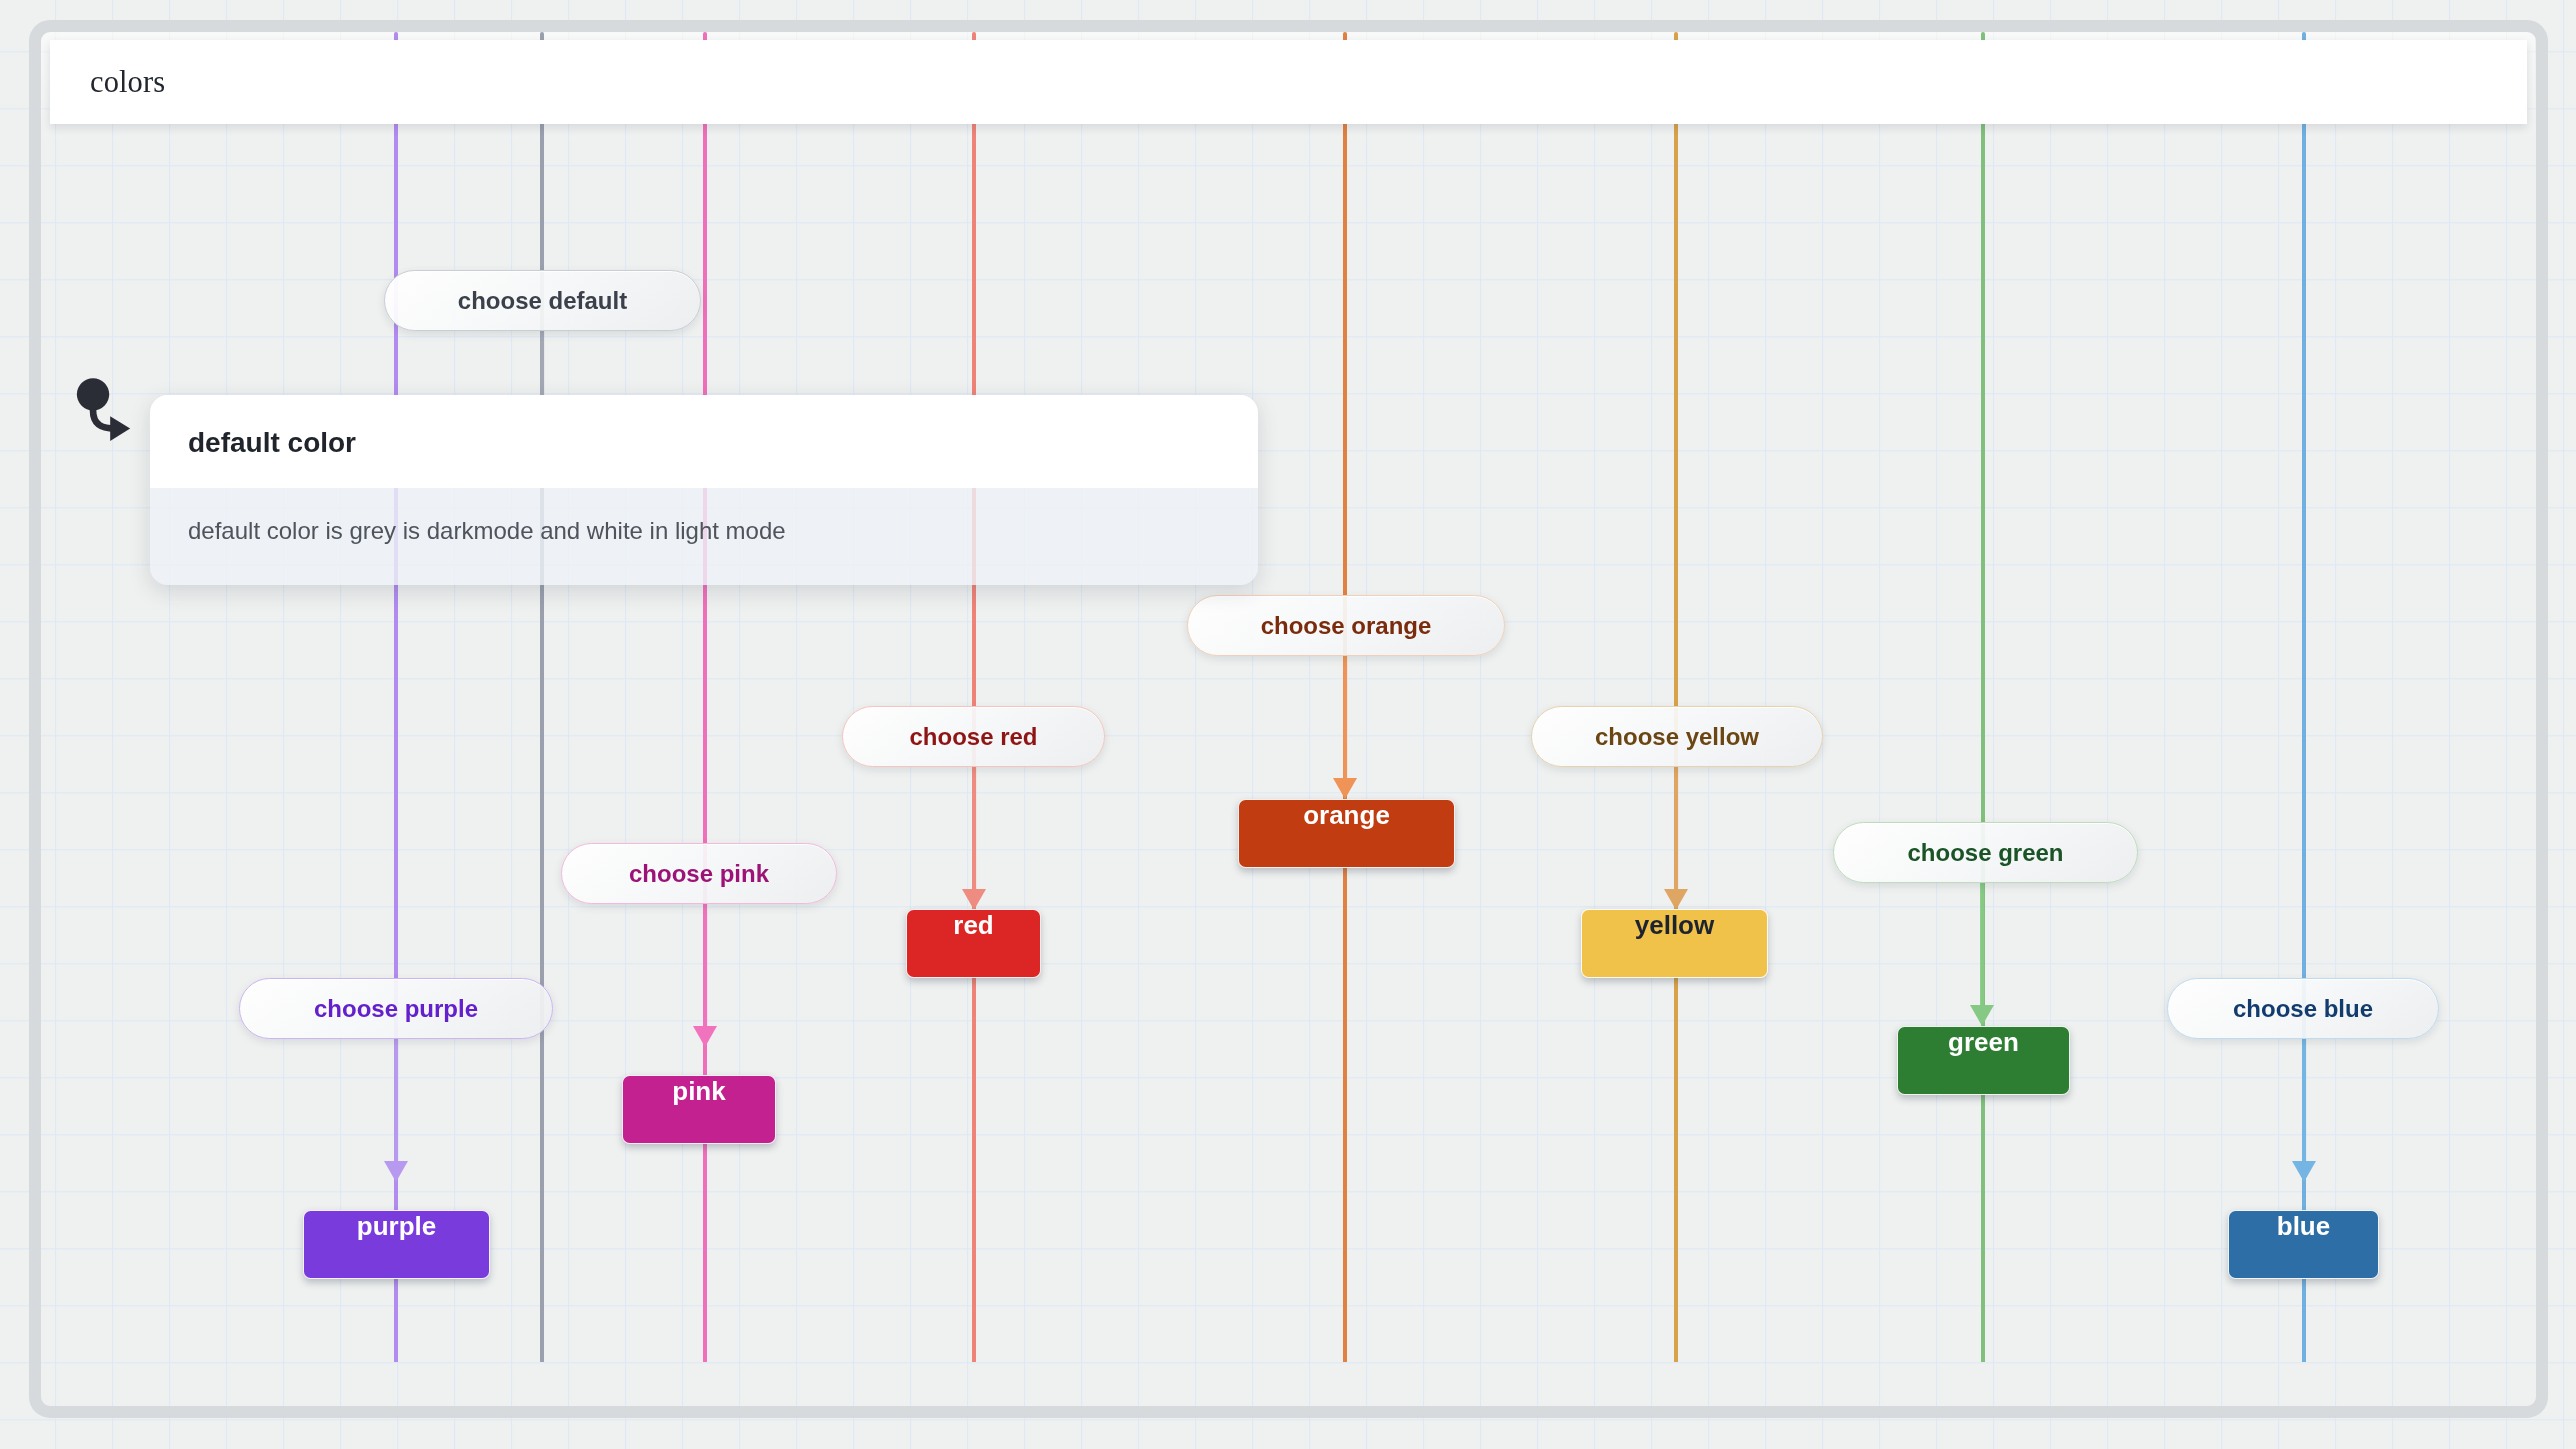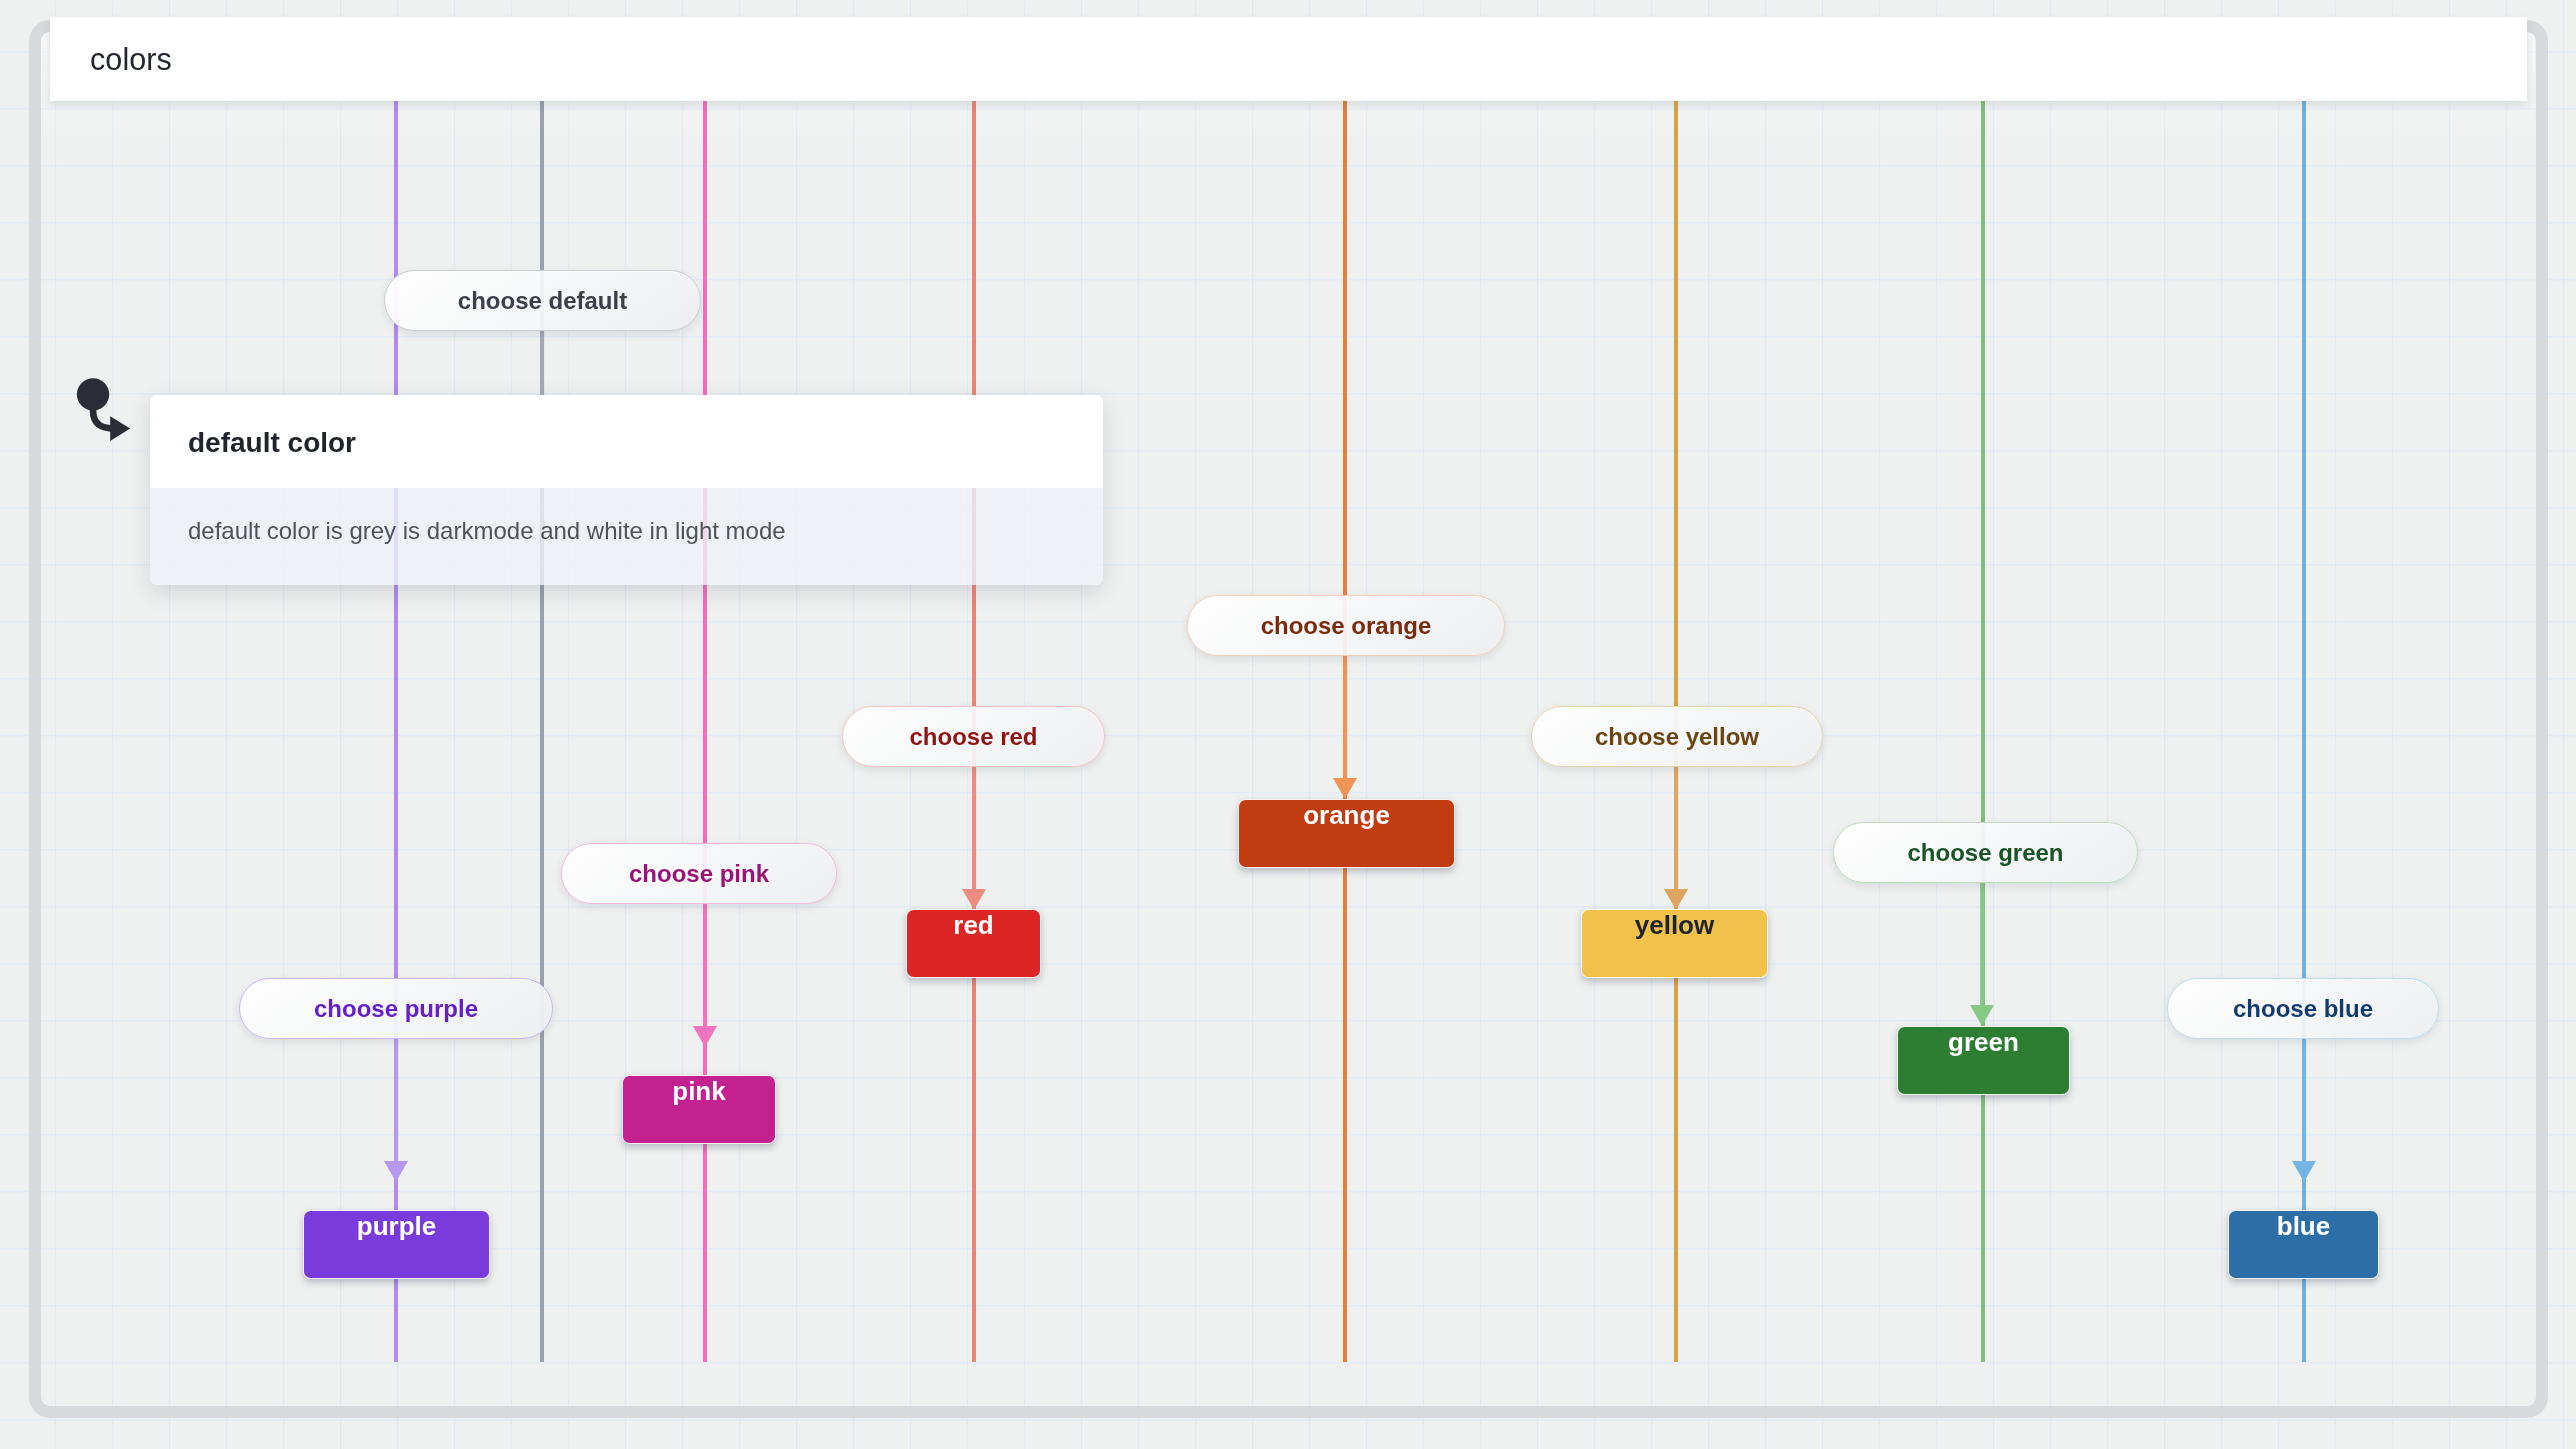--- a/index.html
+++ b/index.html
@@ -44,27 +44,28 @@
   
   #canvas-sheen {
     position: absolute; inset: 0;
     background: linear-gradient(to bottom, rgba(255,255,255,0.55) 0px, rgba(255,255,255,0.0) 114px);
     pointer-events: none;
   }
 
   
   #title-bar {
     position: absolute;
-    left: 50px; top: 17px;
+    left: 50px; top: 40px;
     width: 2477px; height: 84px;
     background: #ffffff;
     box-shadow: 0 3.8px 8.6px rgba(40,50,70,0.13);
     z-index: 40;
     display: flex;
     align-items: center;
+    font-family: Liberation Serif, serif;
   }
   #title-bar .title-text {
     margin-left: 40px;
     font-size: 30.5px;
     font-weight: 400;
     color: #22262e;
     letter-spacing: 0.1px;
   }
 
   
@@ -123,22 +124,22 @@
     display: flex; align-items: flex-start; justify-content: center;
     font-size: 26px; font-weight: 700;
     white-space: nowrap;
     z-index: 20;
   }
 
   
   #tooltip-card {
     position: absolute;
     left: 150px; top: 395px;
-    width: 953px;
-    border-radius: 7px;
+    width: 1108px;
+    border-radius: 18px;
     box-shadow: 0 6.7px 21px rgba(40,50,70,0.15);
     overflow: hidden;
     z-index: 60;
   }
   #tooltip-header {
     background: #ffffff;
     padding: 32px 38px 29px 38px;
   }
   #tooltip-title {
     font-size: 28px;

